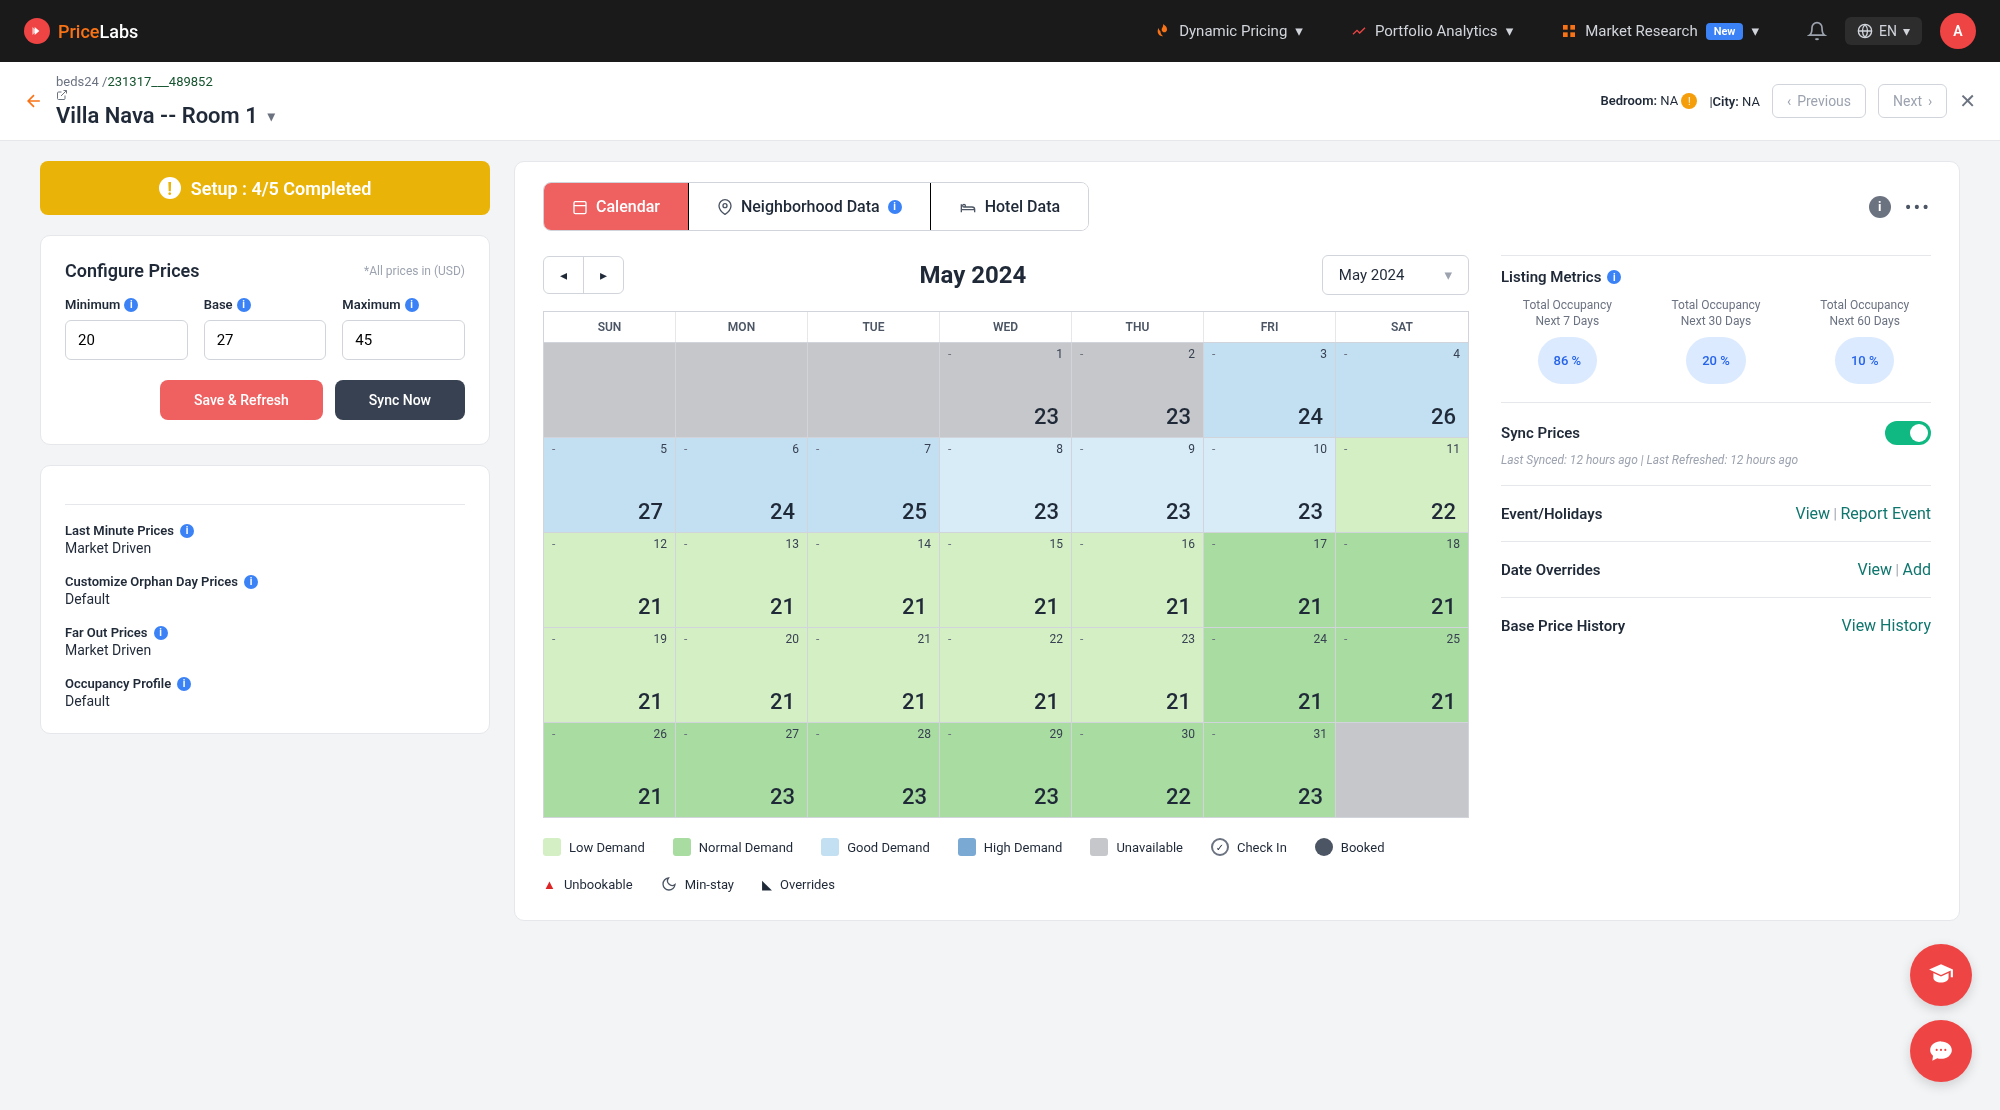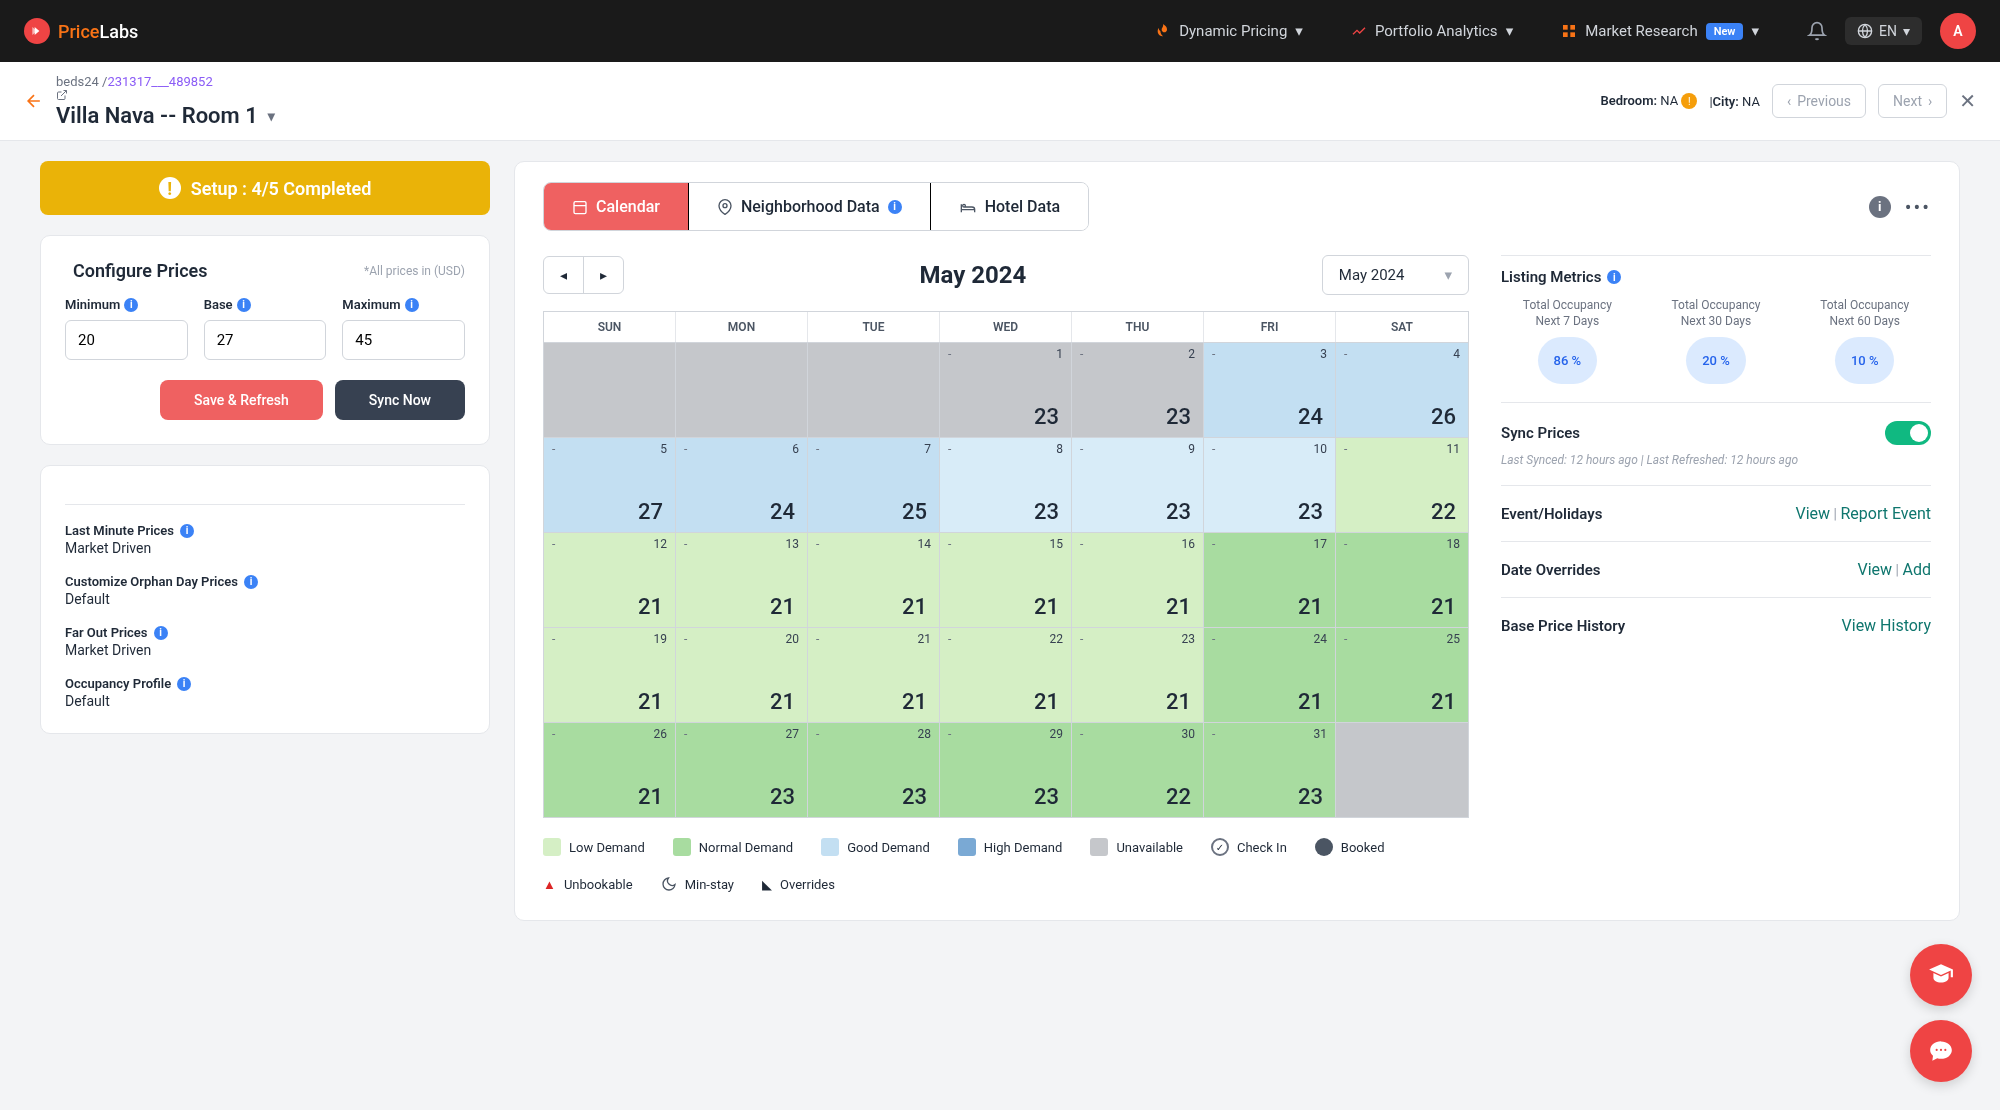--- a/index.html
+++ b/index.html
@@ -12,34 +12,34 @@
 .logo-text .white { color: #fff; }
 .topnav { display: flex; gap: 48px; margin-left: auto; margin-right: 48px; align-items: center; }
 .topnav-item { display: flex; align-items: center; gap: 8px; cursor: pointer; font-size: 15px; }
 .badge-new { background: #3b82f6; color: #fff; font-size: 11px; padding: 2px 8px; border-radius: 4px; font-weight: 600; }
 .topbar-right { display: flex; align-items: center; gap: 18px; }
 .lang-btn { background: #2d2d2d; border-radius: 6px; padding: 6px 12px; display: flex; align-items: center; gap: 6px; cursor: pointer; }
 .avatar { width: 36px; height: 36px; background: #ef4444; border-radius: 50%; display: flex; align-items: center; justify-content: center; color: #fff; font-weight: 600; }
 .subheader { background: #fff; padding: 12px 24px; display: flex; align-items: center; border-bottom: 1px solid #e5e7eb; }
 .back-arrow { color: #f97316; margin-right: 12px; cursor: pointer; }
 .breadcrumb { color: #6b7280; font-size: 13px; }
-.breadcrumb .dark { color: #8b5cf6; }
+.breadcrumb .dark { color: #14532d; }
 .ext-icon { color: #6b7280; margin-left: 4px; cursor: pointer; }
 .listing-title { font-size: 22px; font-weight: 600; margin-top: 2px; display: flex; align-items: center; gap: 10px; }
 .subheader-right { margin-left: auto; display: flex; align-items: center; gap: 12px; font-size: 13px; }
 .meta-label { font-weight: 600; }
 .na-badge { background: #f59e0b; color: #fff; width: 16px; height: 16px; border-radius: 50%; display: inline-flex; align-items: center; justify-content: center; font-size: 10px; }
 .nav-btn { border: 1px solid #d1d5db; background: #fff; padding: 8px 14px; border-radius: 6px; color: #9ca3af; display: flex; align-items: center; gap: 6px; cursor: pointer; font-size: 14px; }
 .close-x { color: #6b7280; cursor: pointer; font-size: 20px; }
 .main { display: flex; gap: 24px; padding: 20px 40px; align-items: flex-start; }
 .sidebar { width: 450px; flex-shrink: 0; display: flex; flex-direction: column; gap: 20px; }
 .setup-banner { background: #eab308; color: #fff; padding: 16px; border-radius: 8px; display: flex; align-items: center; justify-content: center; gap: 10px; font-size: 18px; font-weight: 600; }
 .card { background: #fff; border-radius: 10px; padding: 24px; border: 1px solid #e5e7eb; }
 .card-header { display: flex; align-items: center; justify-content: space-between; margin-bottom: 16px; }
-.card-title { font-size: 18px; font-weight: 600; margin-left: 8px; }
+.card-title { font-size: 18px; font-weight: 600; }
 .muted-small { color: #9ca3af; font-size: 12px; }
 .price-row { display: flex; gap: 16px; margin-bottom: 20px; }
 .price-field { flex: 1; }
 .price-label { font-size: 13px; font-weight: 600; display: flex; align-items: center; gap: 4px; margin-bottom: 8px; }
 .info-icon { width: 14px; height: 14px; background: #3b82f6; color: #fff; border-radius: 50%; display: inline-flex; align-items: center; justify-content: center; font-size: 10px; font-weight: 700; }
 .price-input { width: 100%; border: 1px solid #d1d5db; border-radius: 6px; padding: 10px 12px; font-size: 15px; }
 .help-btn { border: 1px solid #e5e7eb; border-radius: 8px; padding: 14px; display: flex; align-items: center; justify-content: center; gap: 10px; cursor: pointer; font-weight: 500; margin-bottom: 20px; }
 .bulb-icon { width: 22px; height: 22px; background: #fbbf24; border-radius: 50%; display: inline-flex; align-items: center; justify-content: center; }
 .btn-row { display: flex; gap: 12px; justify-content: flex-end; }
 .btn { padding: 12px 34px; border-radius: 8px; border: none; cursor: pointer; font-size: 14px; font-weight: 500; }

